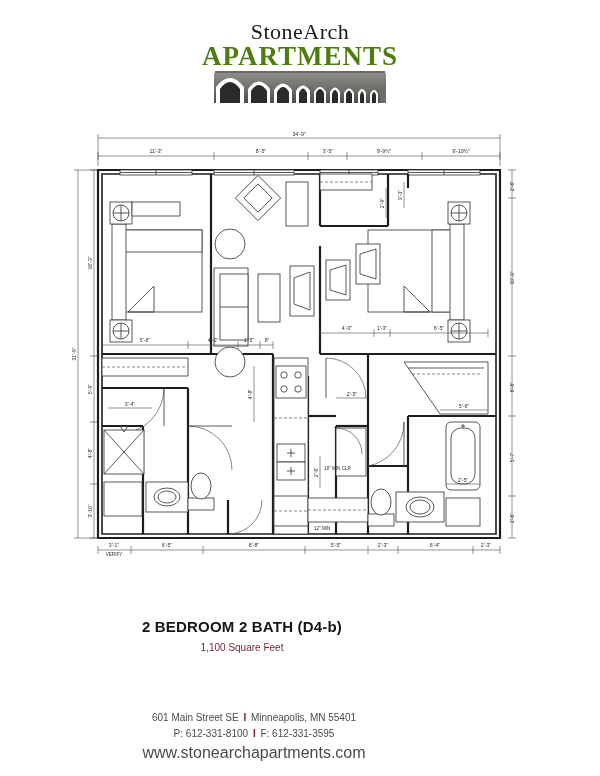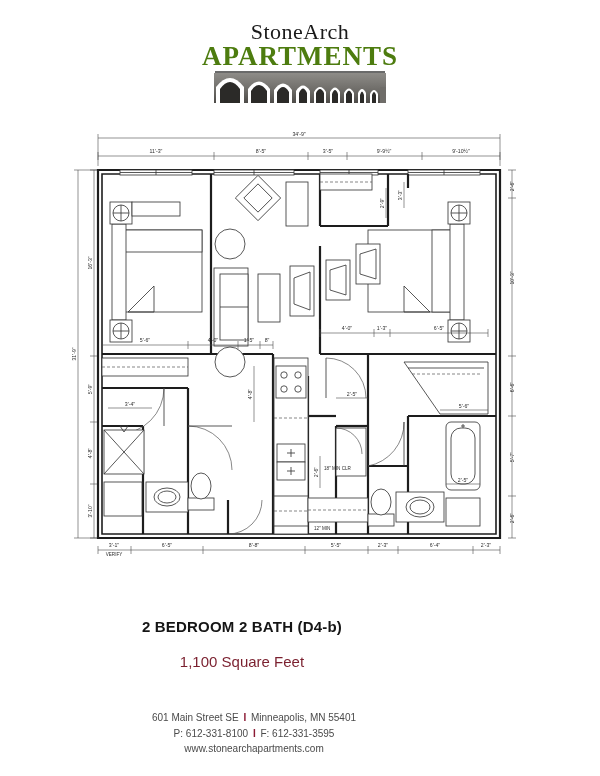--- a/index.html
+++ b/index.html
@@ -29,27 +29,27 @@
   .logo-rule { width:170px; height:2px; background:#6a6a6a; margin:1px auto 0 auto; }
   .arch-art { width:172px; height:30px; margin:0 auto; display:block; }
 
   
   .plan-wrap { position:absolute; left:68px; top:126px; width:470px; height:450px; }
   .plan-svg { display:block; }
 
   
   .title-block { position:absolute; left:0; top:618px; width:484px; text-align:center; }
   .plan-title { font-size:15px; font-weight:bold; color:#151515; letter-spacing:0.2px; }
-  .plan-sqft { font-size:15px; color:#7a1f2e; margin-top:18px; }
+  .plan-sqft { font-size:10px; color:#7a1f2e; margin-top:7px; }
 
   
   .footer { position:absolute; left:0; top:710px; width:508px; text-align:center; }
   .footer-line { font-size:10px; color:#4a4a4a; line-height:1.55; }
   .footer-sep { color:#8b1a33; font-weight:bold; padding:0 2px; }
-  .footer-url { font-size:10px; color:#4a4a4a; line-height:1.55; }
+  .footer-url { font-size:16px; color:#4a4a4a; line-height:1.55; }
 </style>
 </head>
 <body>
 
 <div class="logo-block">
   <div class="logo-stone">
     <span class="sc">StoneArch</span>
   </div>
   <div class="logo-apartments">APARTMENTS</div>
   <div class="logo-rule"></div>

